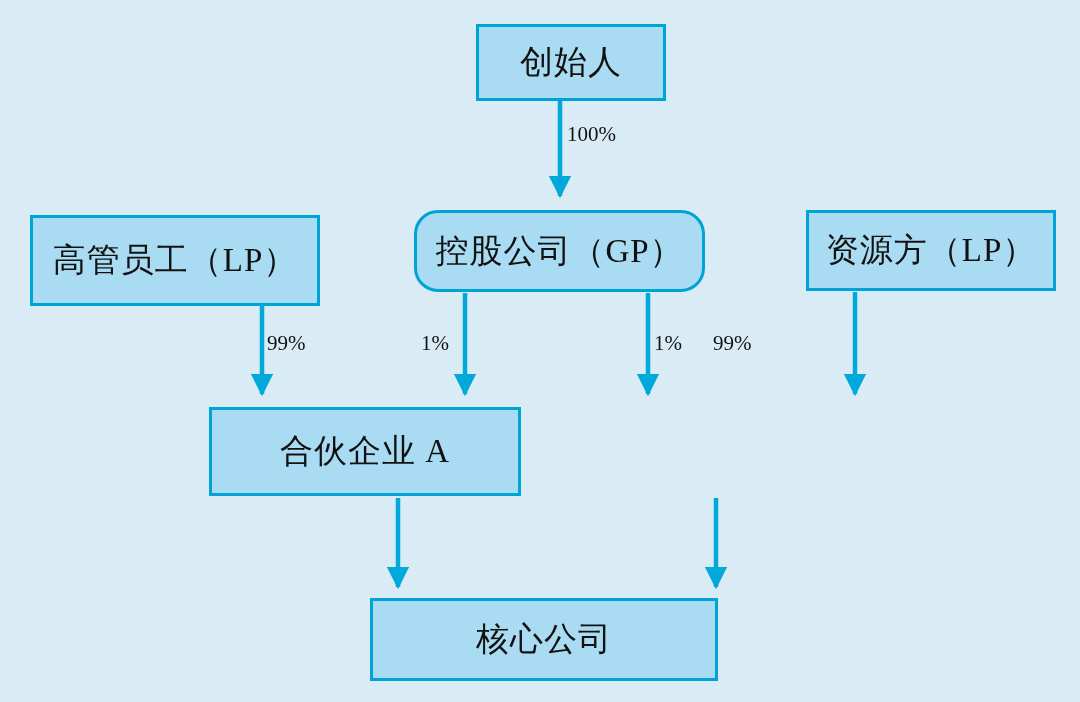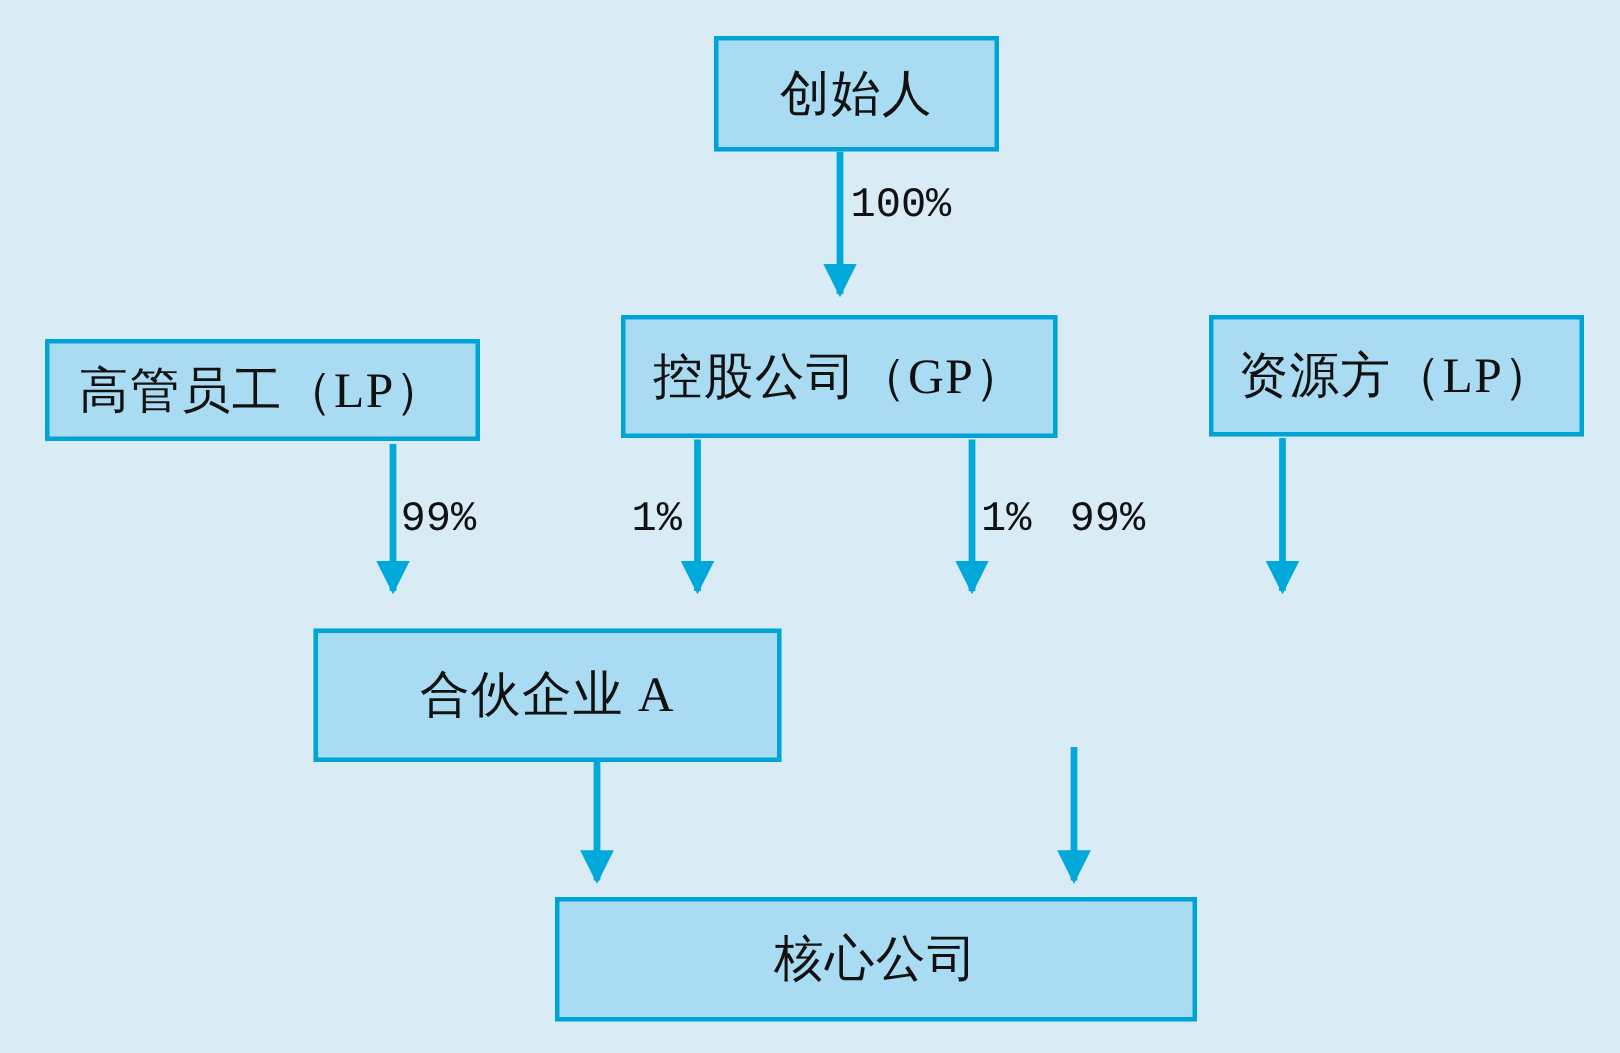--- a/index.html
+++ b/index.html
@@ -23,24 +23,23 @@
     background:var(--node-fill);
     border:3px solid var(--node-border);
     display:flex;align-items:center;justify-content:center;
     font-size:33px;
     color:var(--text);
     letter-spacing:1px;
     white-space:nowrap;
   }
   .edge-label{
     position:absolute;
-    font-size:28px;
+    font-size:21px;
     color:var(--text);
     white-space:nowrap;
-    font-family:Liberation Mono, monospace;
   }
   svg.edges{position:absolute;left:0;top:0;}
 </style>
 </head>
 <body>
 
 <div class="canvas">
 
   <svg class="edges" width="1080" height="702">
     <defs>
@@ -52,30 +51,30 @@
     <line x1="262" y1="296" x2="262" y2="394" stroke="var(--arrow)" stroke-width="4.5" marker-end="url(#arrow)"></line>
     <line x1="465" y1="293" x2="465" y2="394" stroke="var(--arrow)" stroke-width="4.5" marker-end="url(#arrow)"></line>
     <line x1="648" y1="293" x2="648" y2="394" stroke="var(--arrow)" stroke-width="4.5" marker-end="url(#arrow)"></line>
     <line x1="855" y1="292" x2="855" y2="394" stroke="var(--arrow)" stroke-width="4.5" marker-end="url(#arrow)"></line>
     <line x1="398" y1="498" x2="398" y2="587" stroke="var(--arrow)" stroke-width="4.5" marker-end="url(#arrow)"></line>
     <line x1="716" y1="498" x2="716" y2="587" stroke="var(--arrow)" stroke-width="4.5" marker-end="url(#arrow)"></line>
   </svg>
 
   <div class="node" style="left:476px;top:24px;width:190px;height:77px;">创始人</div>
 
-  <div class="node" style="left:30px;top:226px;width:290px;height:68px;">高管员工（LP）</div>
+  <div class="node" style="left:30px;top:215px;width:290px;height:91px;">高管员工（LP）</div>
 
-  <div class="node" style="left:414px;top:210px;width:291px;height:82px;">控股公司（GP）</div>
+  <div class="node" style="left:414px;top:210px;width:291px;height:82px;border-radius:24px;">控股公司（GP）</div>
 
   <div class="node" style="left:806px;top:210px;width:250px;height:81px;">资源方（LP）</div>
 
-  <div class="node" style="left:209px;top:407px;width:312px;height:89px;margin-top:12px;">合伙企业 A</div>
+  <div class="node" style="left:209px;top:407px;width:312px;height:89px;">合伙企业 A</div>
 
 
-  <div class="node" style="left:370px;top:598px;width:428px;height:83px;">核心公司</div>
+  <div class="node" style="left:370px;top:598px;width:348px;height:83px;">核心公司</div>
 
   <span class="edge-label" style="left:567px;top:122px;">100%</span>
 
   <span class="edge-label" style="left:267px;top:331px;">99%</span>
 
   <span class="edge-label" style="left:421px;top:331px;">1%</span>
 
   <span class="edge-label" style="left:654px;top:331px;">1%</span>
 
   <span class="edge-label" style="left:713px;top:331px;">99%</span>

